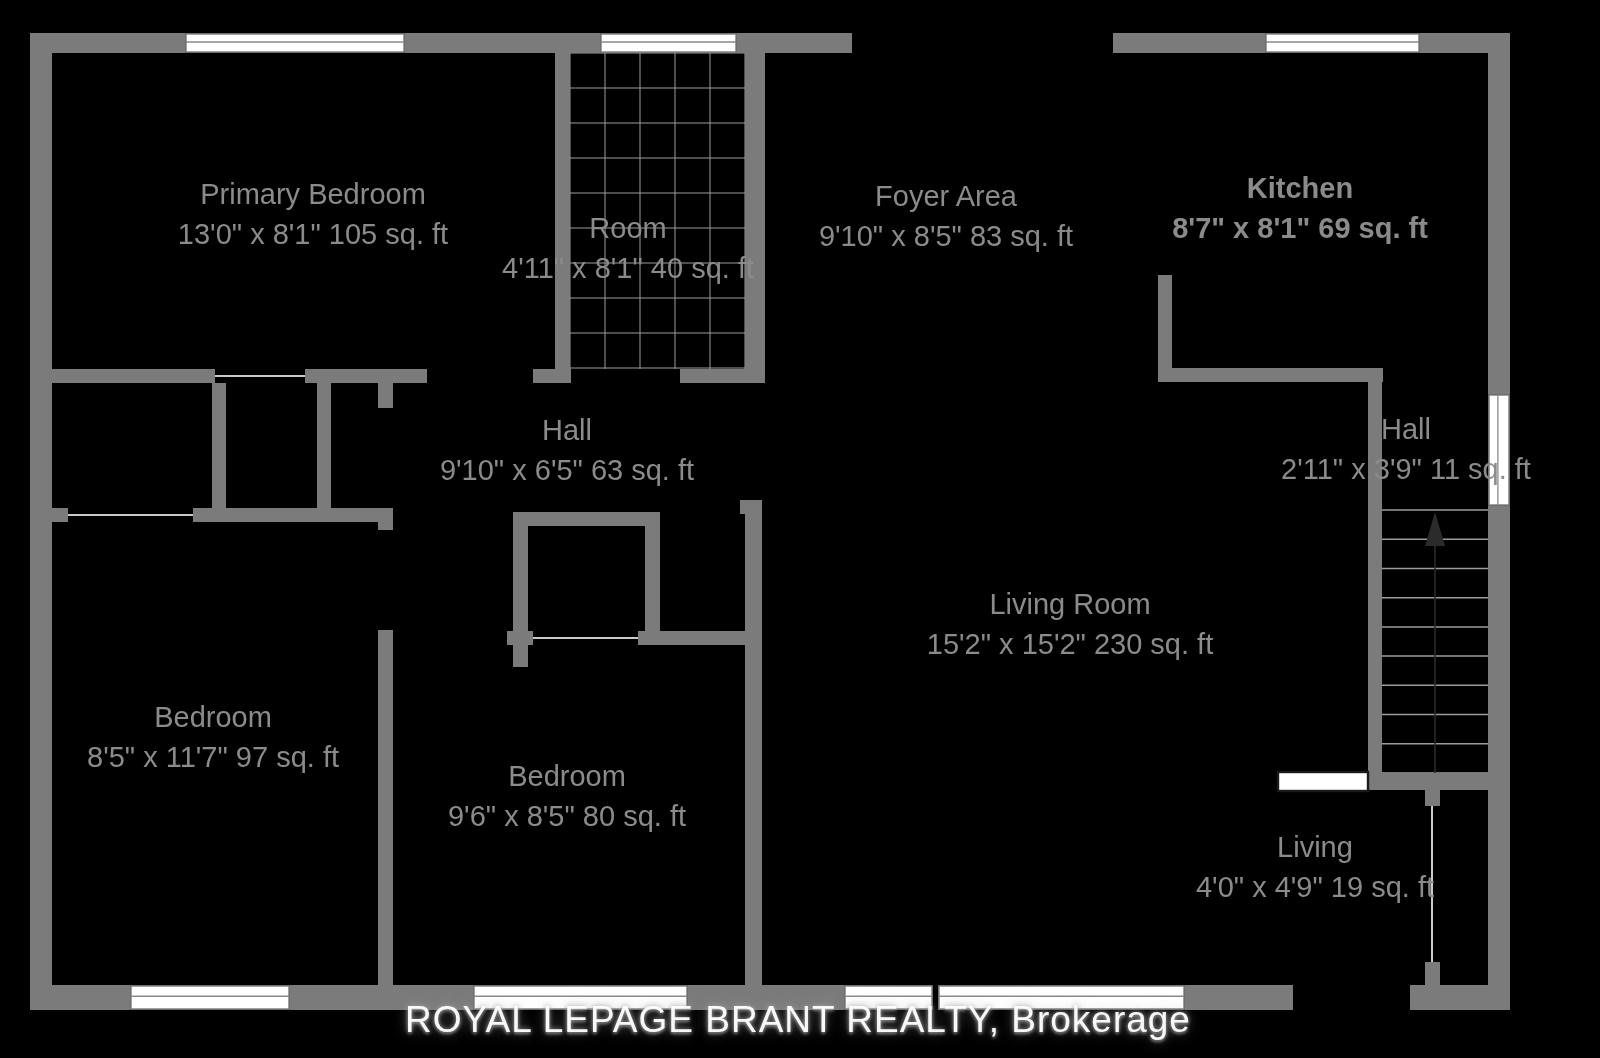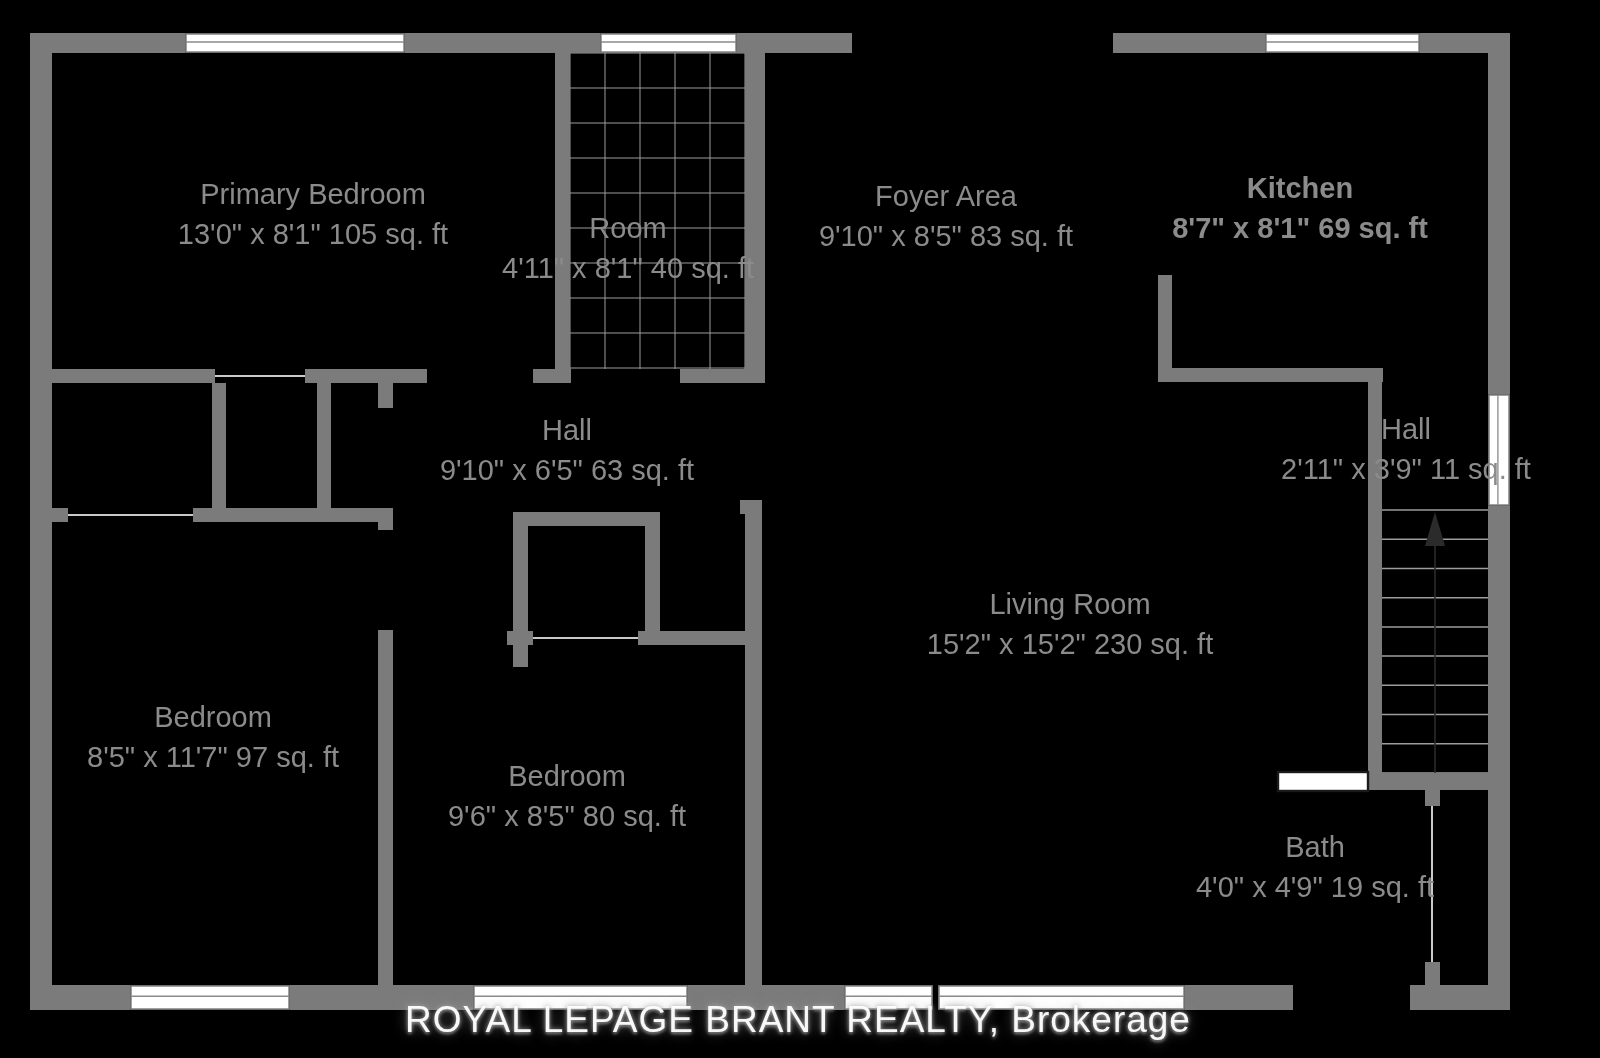--- a/index.html
+++ b/index.html
@@ -139,19 +139,19 @@
   </div>
   <div class="room-label" style="left: 567px; top: 796px;">
     <div>Bedroom</div>
     <div>9'6" x 8'5" 80 sq. ft</div>
   </div>
   <div class="room-label" style="left: 1070px; top: 592px; margin-top: 32px;">
     <div>Living Room</div>
     <div>15'2" x 15'2" 230 sq. ft</div>
   </div>
   <div class="room-label" style="left: 1315px; top: 867px;">
-    <div>Bath</div>
+    <div>Living</div>
     <div>4'0" x 4'9" 19 sq. ft</div>
   </div>
 
   <div class="watermark" style="left: 798px; top: 1020px; text-align: right;">ROYAL LEPAGE BRANT REALTY, Brokerage</div>
 
 </div>
 
 </body></html>

